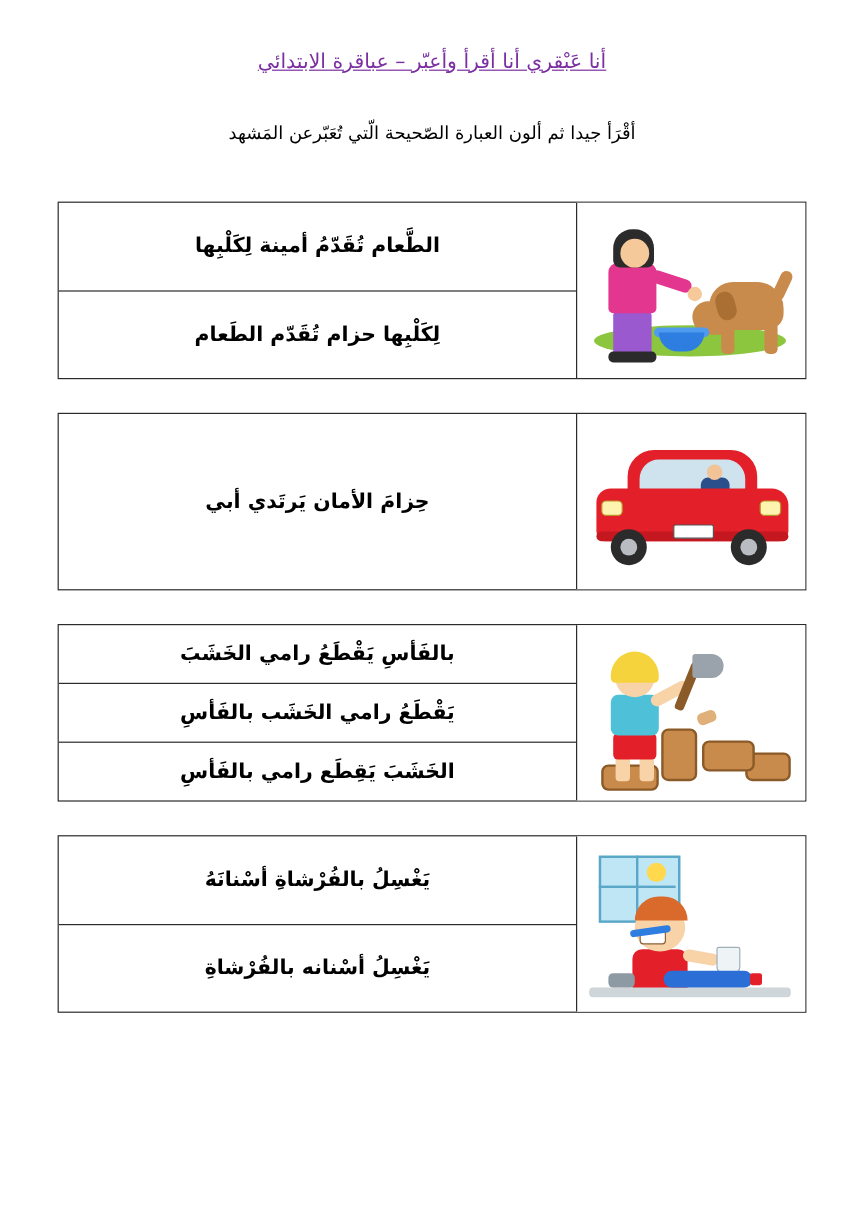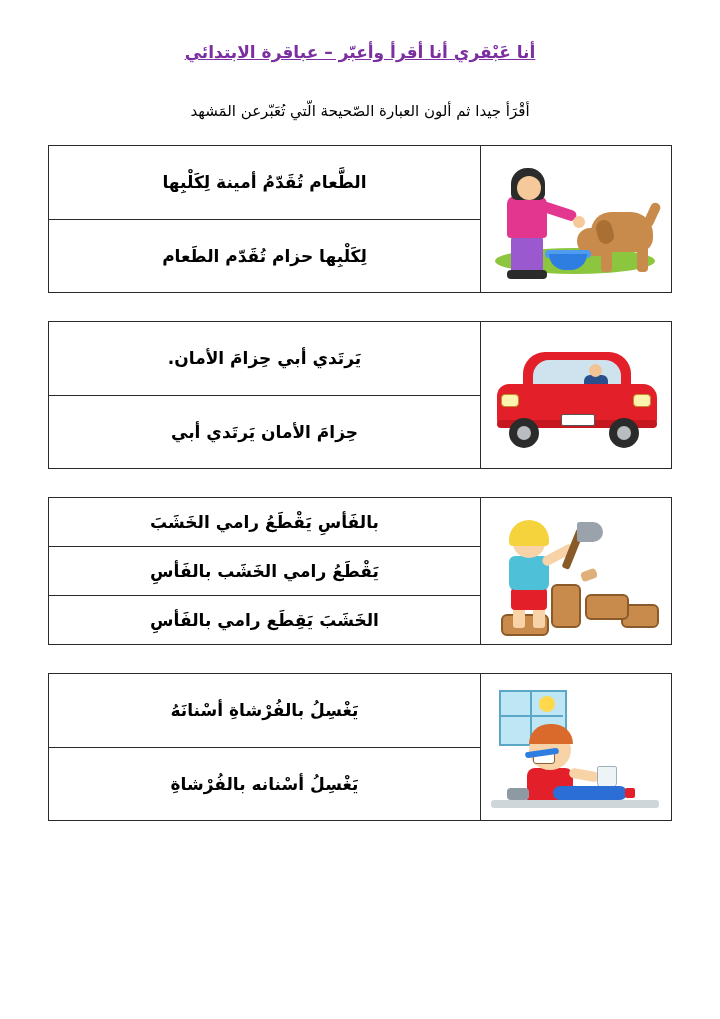--- a/index.html
+++ b/index.html
@@ -21,21 +21,21 @@
     position: relative;
     box-sizing: border-box;
     padding: 0 48px;
   }
 
   
   .title {
     text-align: center;
     margin-top: 42px;
     font-size: 17px;
-    font-weight: bold;
+    font-weight: normal;
     color: #7b2fa0;
     text-decoration: underline;
     letter-spacing: 0.2px;
     direction: rtl;
   }
   .instruction {
     text-align: center;
     margin-top: 40px;
     font-size: 15px;
     color: #000;
@@ -45,21 +45,21 @@
 
   
   .exercise {
     display: flex;
     flex-direction: row;
     border: 1px solid #2b2b2b;
     margin-top: 28px;
     box-sizing: border-box;
     height: 148px;
   }
-  .exercise.first { margin-top: 25px; text-align: right; }
+  .exercise.first { margin-top: 48px; text-align: right; }
 
   .illus {
     width: 190px;
     min-width: 190px;
     border-left: 1px solid #2b2b2b;
     position: relative;
     overflow: hidden;
     background: #fff;
   }
   .sentences {
@@ -356,21 +356,20 @@
         <div class="light b"></div>
         <div class="bumper"></div>
         <div class="plate"></div>
         <div class="wheel l"></div>
         <div class="wheel r"></div>
         <div class="hub l"></div>
         <div class="hub r"></div>
       </div>
     </div>
     <div class="sentences">
-      <div class="sentence">يَرتَدي أبي حِزامَ الأمان.</div>
       <div class="sentence">حِزامَ الأمان يَرتَدي أبي</div>
     </div>
   </div>
 
   <div class="exercise">
     <div class="illus">
       <div class="sc3">
         <div class="log log3"></div>
         <div class="log log4"></div>
         <div class="log log2"></div>

